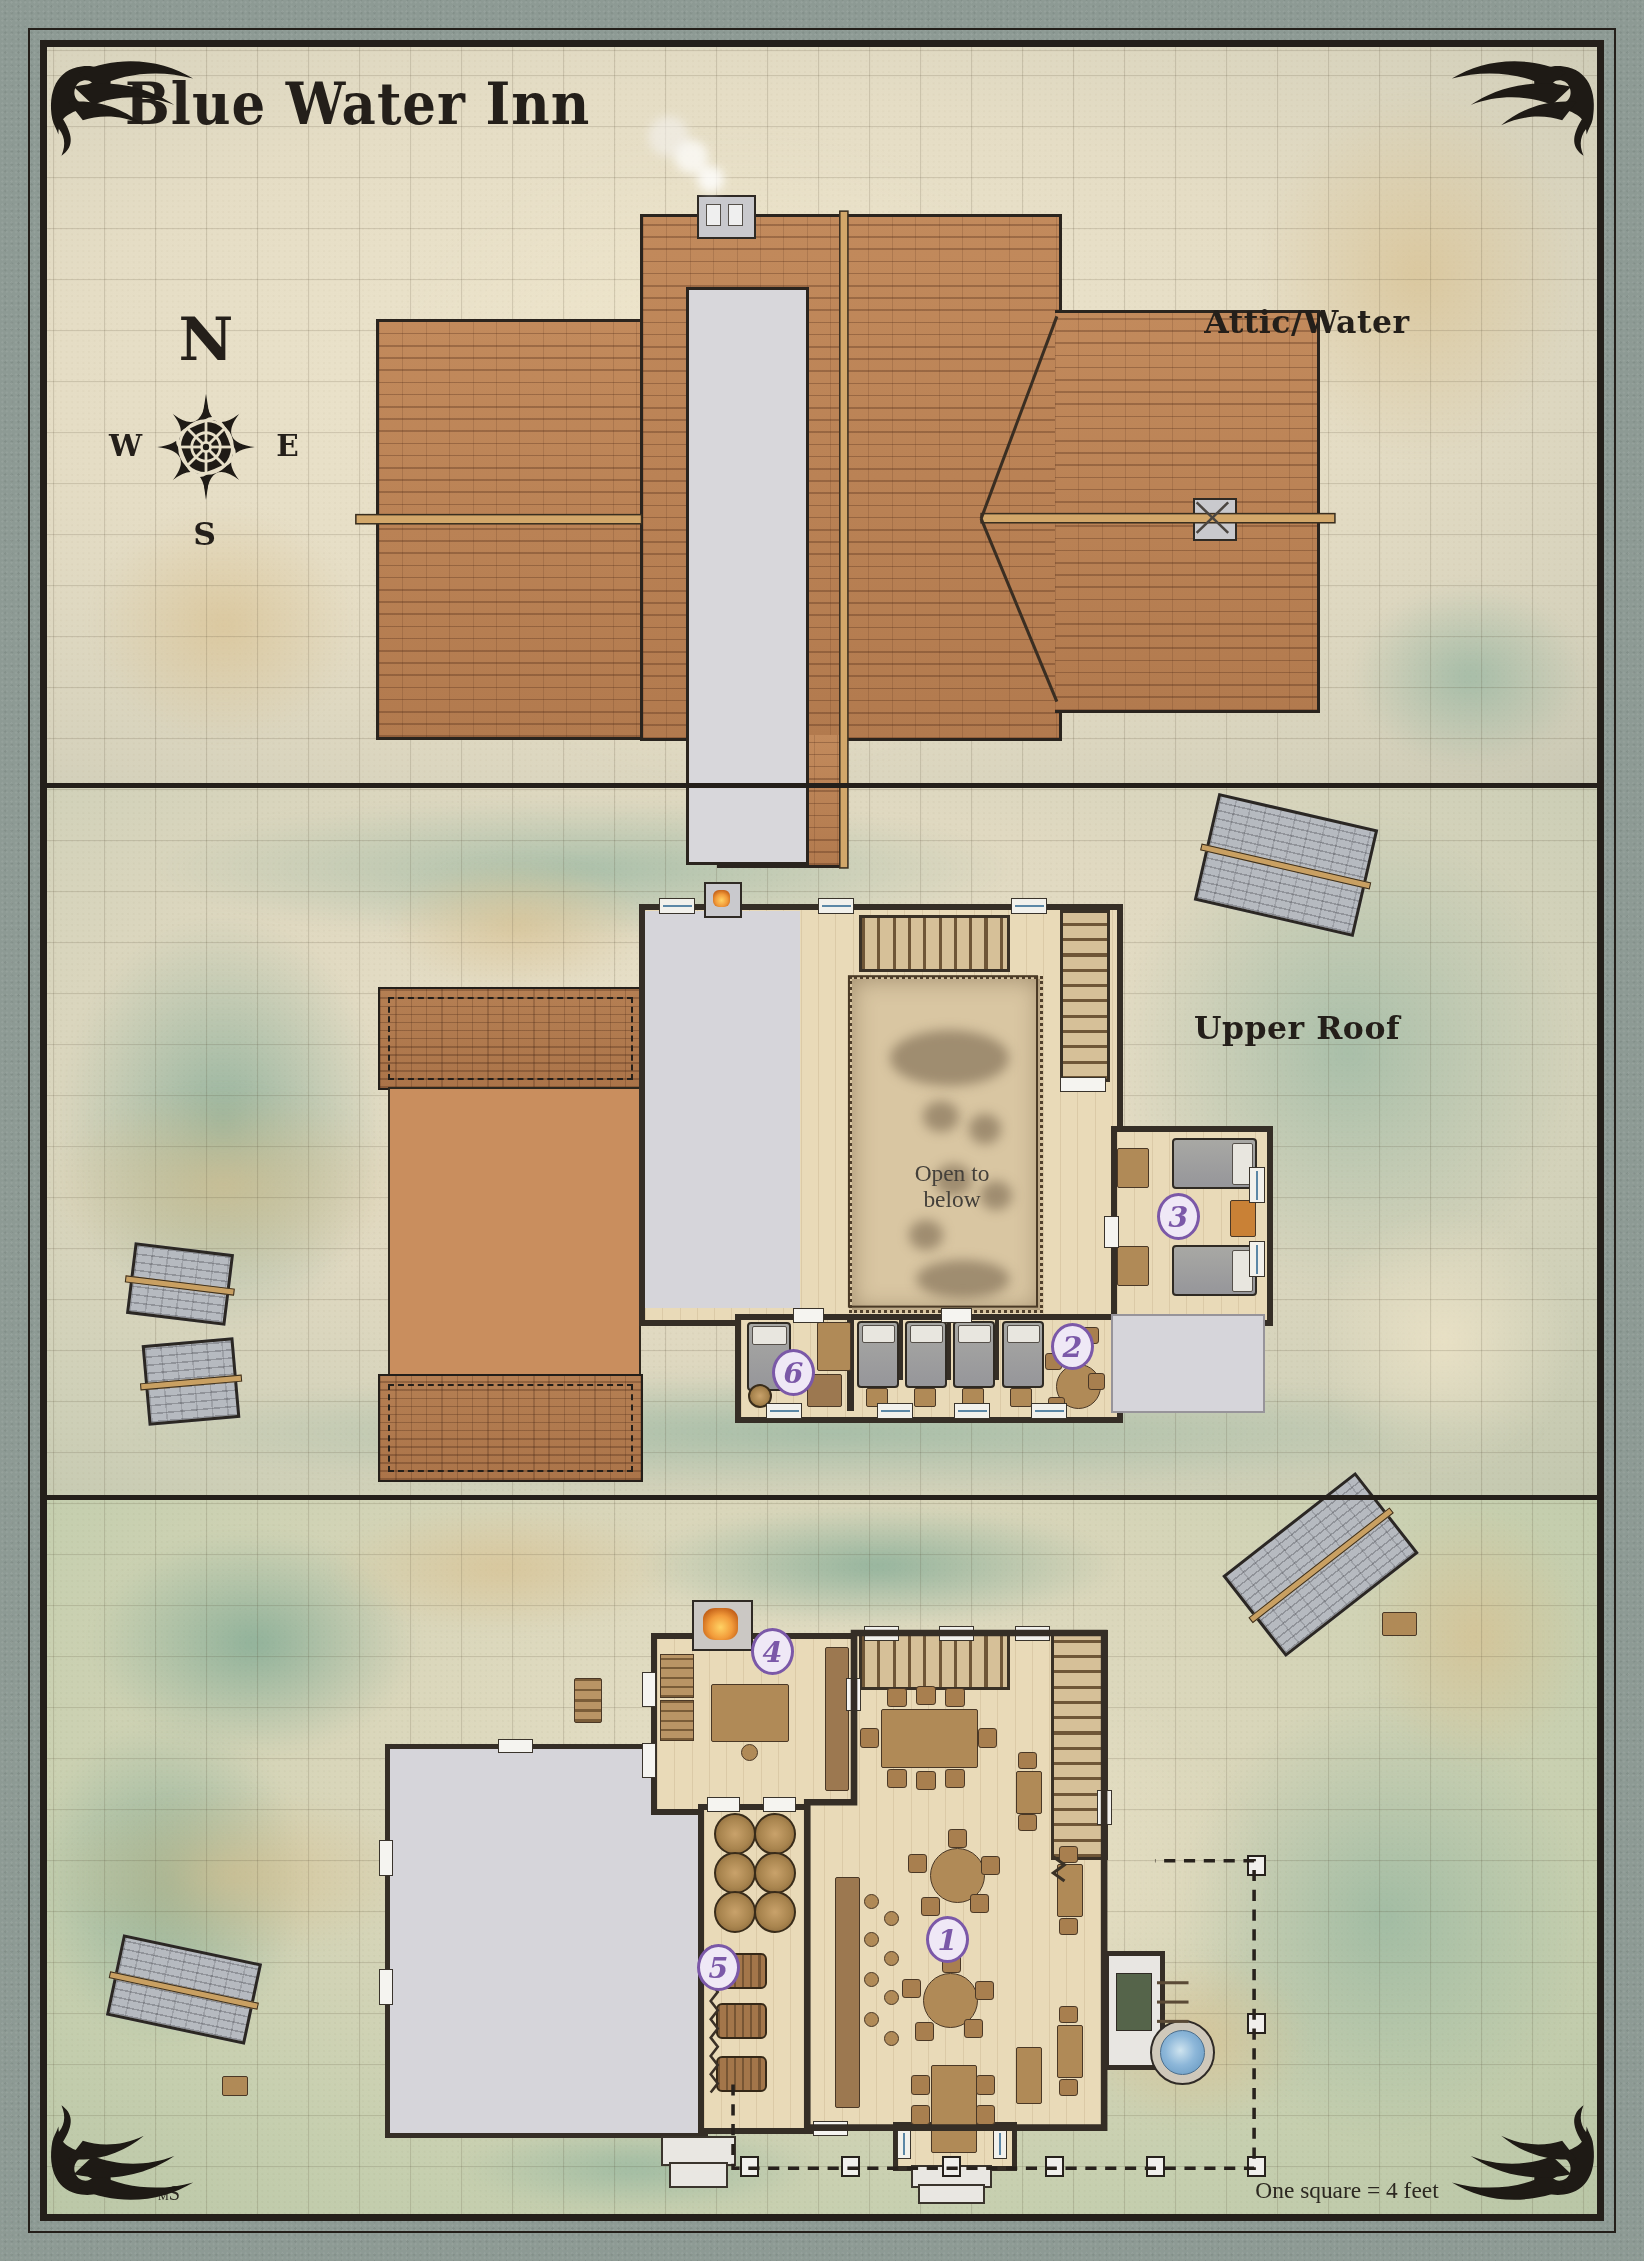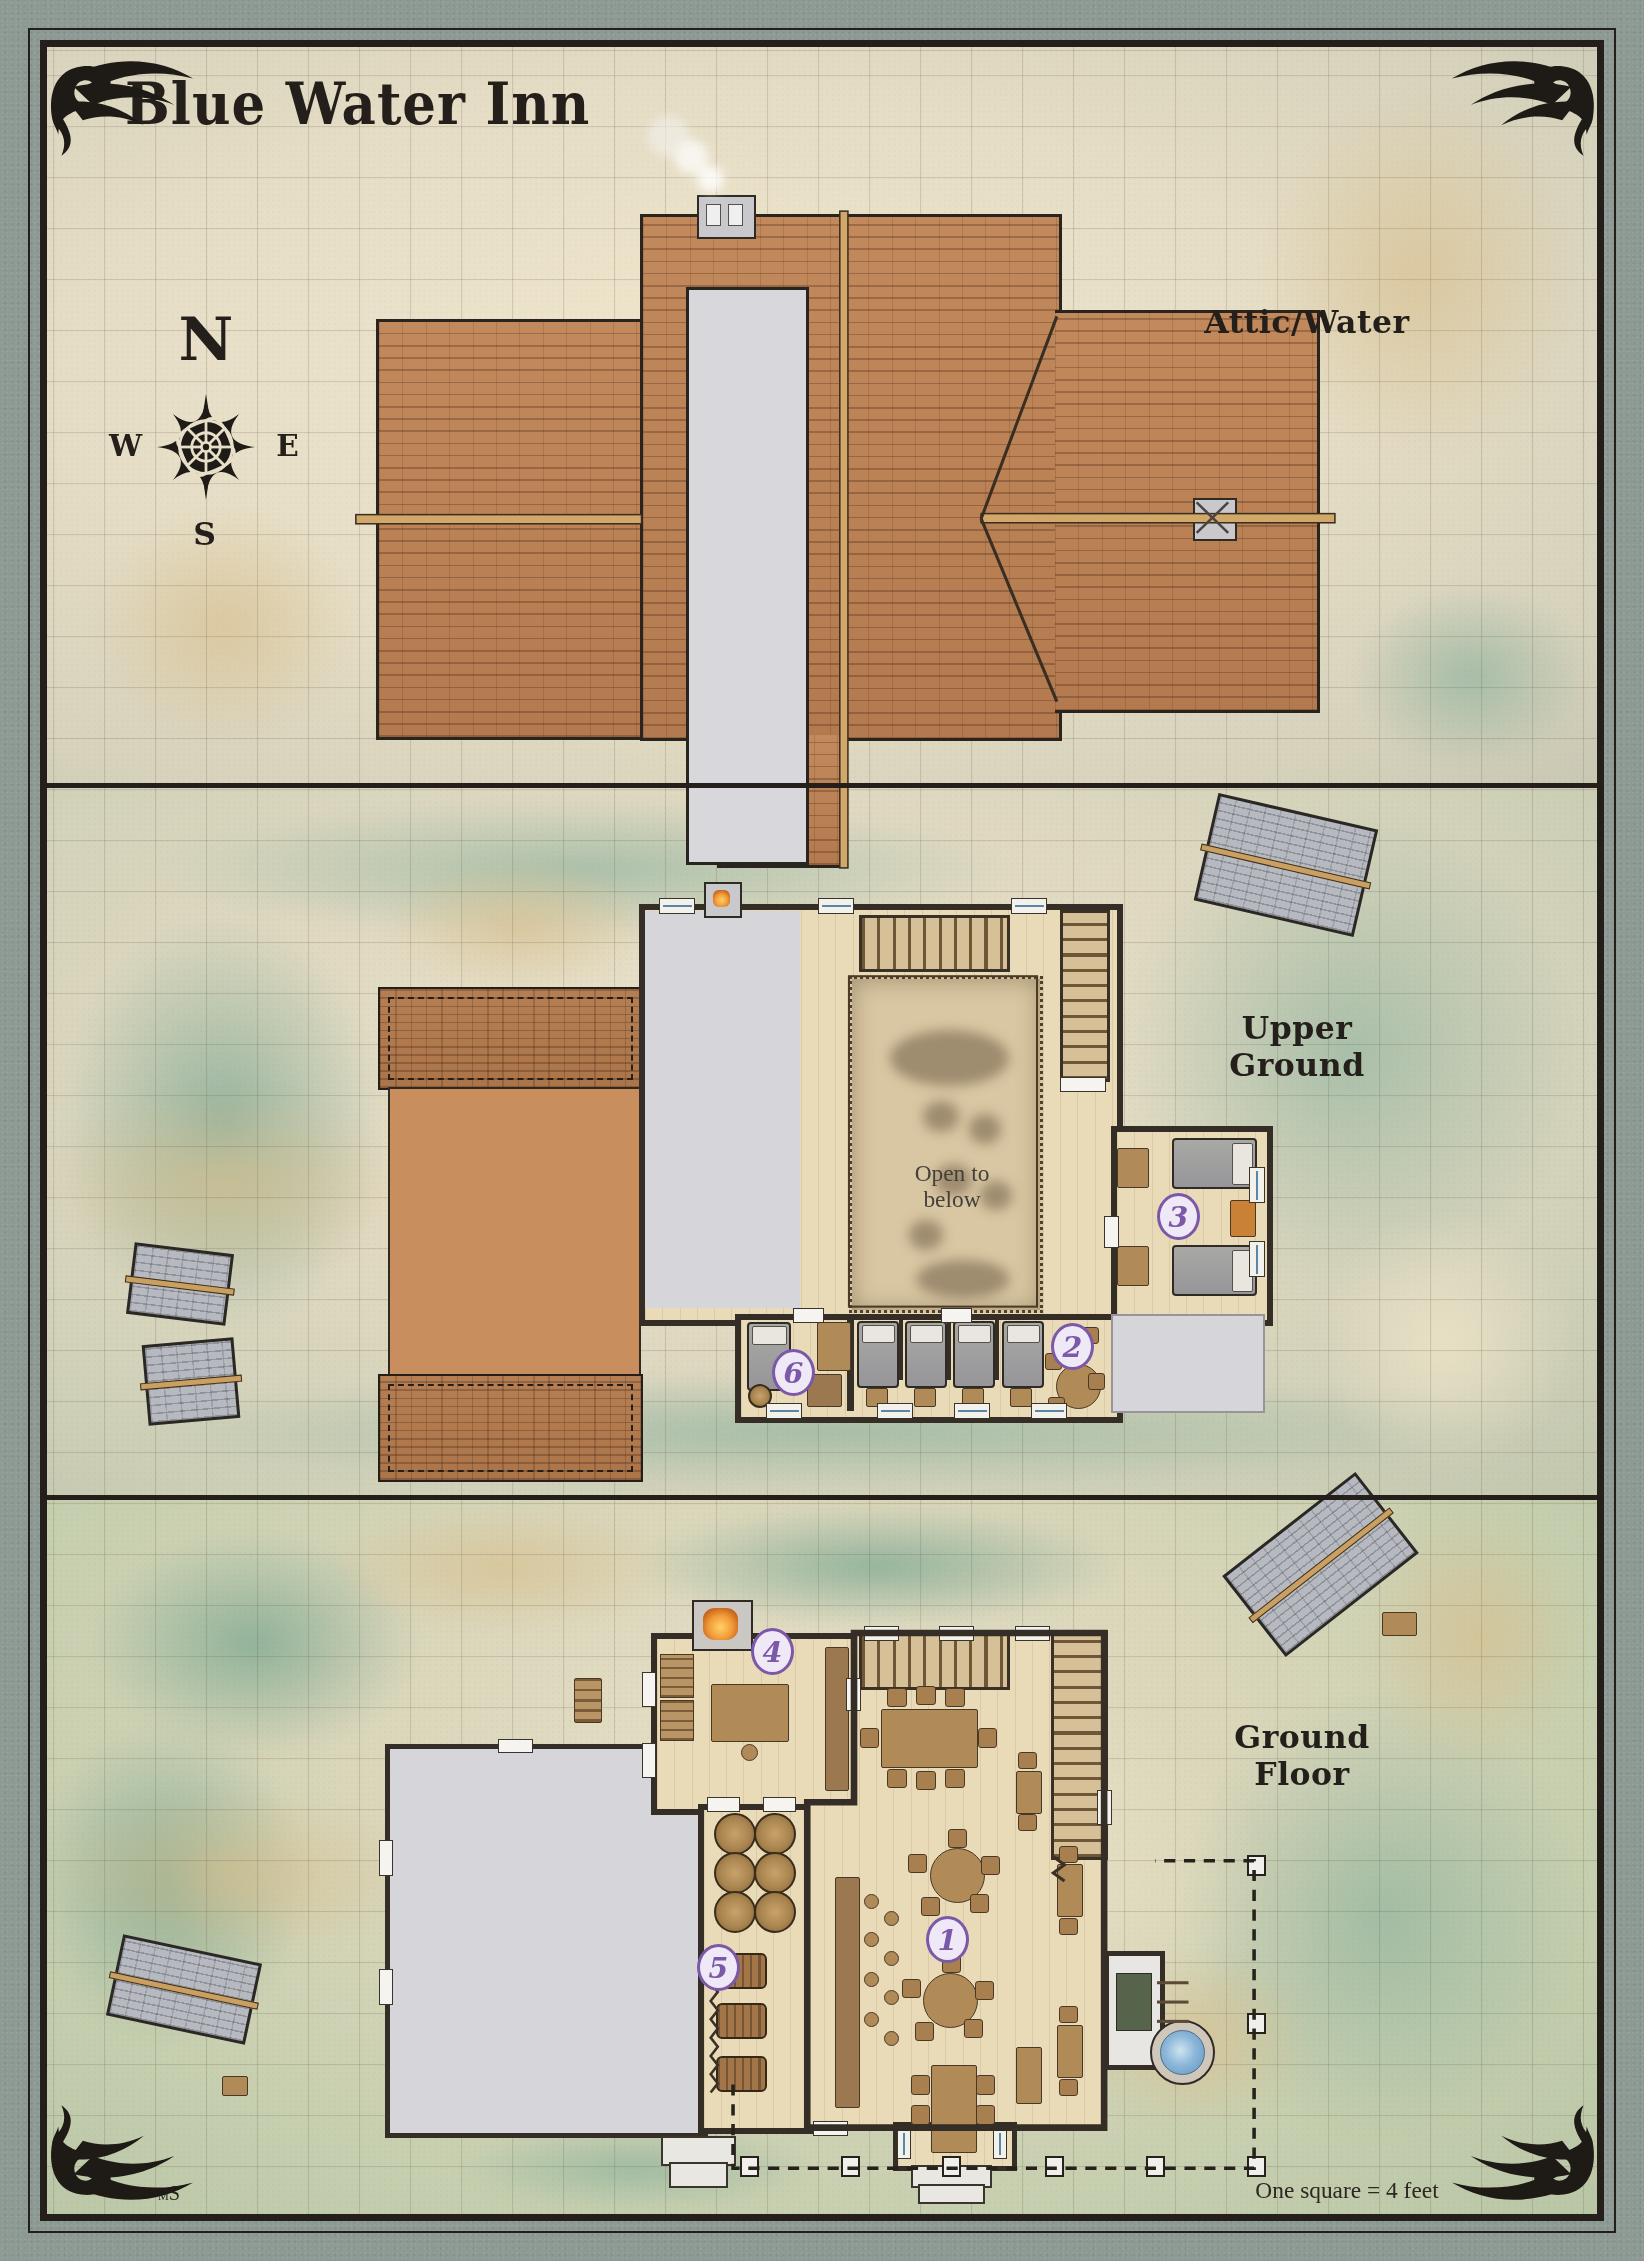--- a/index.html
+++ b/index.html
@@ -195,21 +195,21 @@
   <div class="roof" style="left:717px;top:735px;width:125px;height:130px;border-top:none;"></div>
   <div class="roof" style="left:842px;top:214px;width:214px;height:521px;"></div>
   <div class="roof" style="left:1055px;top:310px;width:262px;height:397px;border-left:none;"></div>
   <div class="atticgray" style="left:686px;top:287px;width:117px;height:572px;"></div>
   <div class="chimney" style="left:697px;top:195px;width:55px;height:40px;">
     <div class="flue" style="left:7.1px;top:7.1px;width:13.2px;height:20.3px;"></div>
     <div class="flue" style="left:28.5px;top:7.1px;width:13.2px;height:20.3px;"></div>
   </div>
   <div class="chimney" style="left:1193px;top:498px;width:40px;height:39px;"></div>
 
-  <div class="abs bl floorlbl" style="left:1185px;top:1009px;width:224px;">Upper Ground</div>
+  <div class="abs bl floorlbl" style="left:1185px;top:1009px;width:224px;">Upper Roof</div>
 
   <div class="shed" style="left:1204px;top:810px;width:158px;height:104px;transform:rotate(13deg);">
     <div class="ridge"></div>
     </div>
   <div class="shed" style="left:130px;top:1248px;width:94px;height:66px;transform:rotate(7deg);">
     <div class="ridge"></div>
     </div>
   <div class="shed" style="left:145px;top:1341px;width:86px;height:75px;transform:rotate(-5deg);">
     <div class="ridge"></div>
     </div>
@@ -276,21 +276,20 @@
   <div class="win h" style="left:766px;top:1403px;width:34px;height:14.2px;"></div>
   <div class="win h" style="left:877px;top:1403px;width:34px;height:14.2px;"></div>
   <div class="win h" style="left:954px;top:1403px;width:34px;height:14.2px;"></div>
   <div class="win h" style="left:1031px;top:1403px;width:34px;height:14.2px;"></div>
   <div class="win v" style="left:1249px;top:1167px;width:14.2px;height:34px;"></div>
   <div class="win v" style="left:1249px;top:1241px;width:14.2px;height:34px;"></div>
   <div class="door" style="left:793px;top:1308px;width:28.5px;height:13.2px;"></div>
   <div class="door" style="left:941px;top:1308px;width:28.5px;height:13.2px;"></div>
   <div class="door" style="left:1060px;top:1077px;width:44px;height:13.2px;"></div>
 
-  <div class="abs bl floorlbl" style="left:1195px;top:1718px;width:214px;">Ground Floor</div>
 
   <div class="shed" style="left:1236px;top:1513px;width:163px;height:97px;transform:rotate(-38deg);">
     <div class="ridge"></div>
     </div>
   <div class="furn" style="left:1382px;top:1612px;width:33px;height:22.4px;"></div>
   <div class="shed" style="left:113px;top:1948px;width:136px;height:77px;transform:rotate(12deg);">
     <div class="ridge"></div>
     </div>
   <div class="furn" style="left:222px;top:2076px;width:24.4px;height:18.3px;"></div>
 

